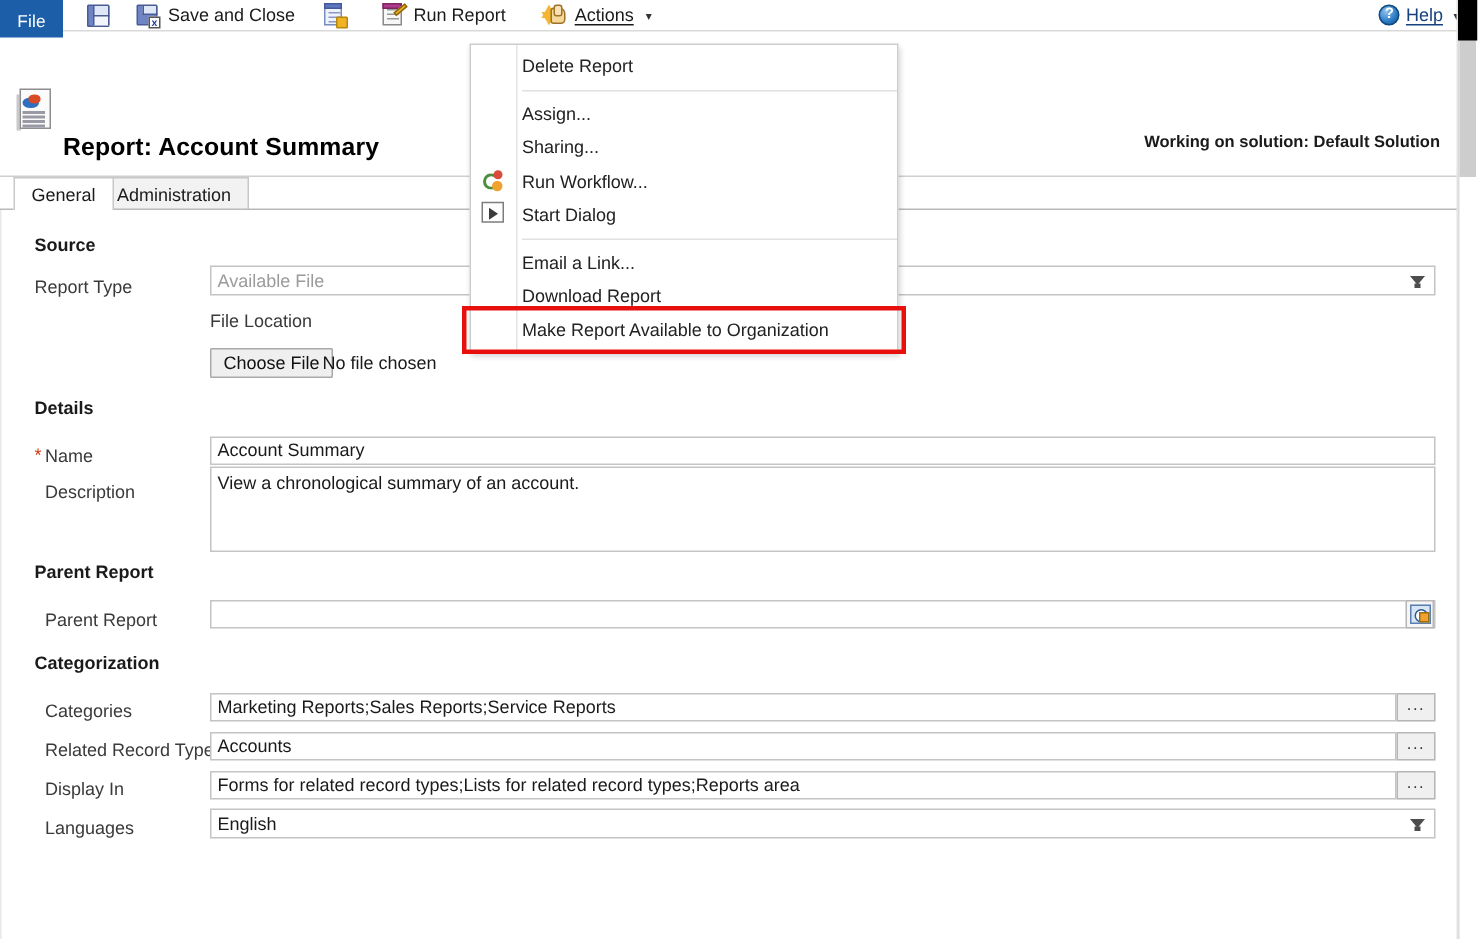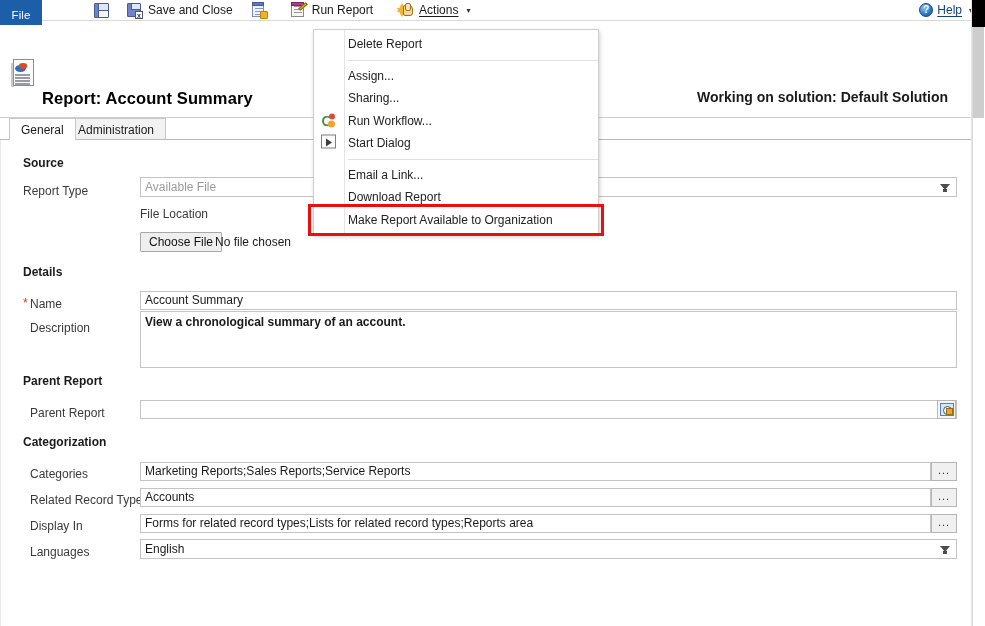--- a/index.html
+++ b/index.html
@@ -13,21 +13,21 @@
     color: #1a1a1a;
   }
 
   #app { position: relative; width: 985px; height: 626px; background:#fff; }
 
   
   .cmdbar {
     position: absolute; top: 0; left: 0; width: 985px; height: 21px;
     background: #ffffff;
     border-bottom: 1px solid #d9d9d9;
-    display: flex; align-items: center; gap: 36px;
+    display: flex; align-items: center;
   }
   .file-tab {
     width: 42px; height: 29px;
     background: #1c5ea8;
     color: #ffffff;
     font-size: 11.5px;
     display: flex; align-items: flex-end; justify-content: center;
     padding-bottom: 4px;
     letter-spacing: .1px;
   }
@@ -132,21 +132,21 @@
   .rpt-icon .pg { position:absolute; left:2px; top:0; width:21px; height:27px; background:#fbfbfb; border:1px solid #8e8e8e; }
   .rpt-icon .ln { position:absolute; left:4px; width:15px; height:1.5px; background:#9a9aa5; }
   .rpt-icon .pie { position:absolute; left:4px; top:4px; width:12px; height:9px; }
   .rpt-icon .pie .a { position:absolute; left:0; top:2px; width:11px; height:7px; background:#2e6fc0; border-radius:6px/4px; }
   .rpt-icon .pie .b { position:absolute; left:4px; top:0px; width:8px; height:6px; background:#d94a27; border-radius:5px/3px; }
   .rpt-icon .shadow { position:absolute; left:0; top:4px; width:3px; height:24px; background:#c9c9c9; }
   .page-title {
     position:absolute; left:42px; top:60px; font-size:16.5px; font-weight:bold; color:#000000; letter-spacing:.1px;
   }
   .solution-note {
-    position:absolute; right:24px; top:60px; font-size:14px; font-weight:bold; color:#1a1a1a;
+    position:absolute; right:12px; top:60px; font-size:11px; font-weight:bold; color:#1a1a1a;
   }
 
   
   .tabstrip { position:absolute; left:0; top:118px; width:972px; height:22px; }
   .tabstrip:after { content:""; position:absolute; left:0; right:0; bottom:0; height:1px; background:#b9b9b9; }
   .tab {
     position:absolute; top:0; height:22px; padding:0 11px;
     display:flex; align-items:center; font-size:12px; color:#1a1a1a;
     border:1px solid #c8c8c8; border-bottom:none; background:#f2f2f2; cursor:default;
   }
@@ -321,21 +321,21 @@
 
     <div class="fld-label" style="left:29px; top:157px;">
       <span class="req">*</span>
       <span>Name</span>
     </div>
     <div class="txtbox" style="left:139px; top:151px; width:817px;">
       <span>Account Summary</span>
     </div>
 
     <div class="fld-label" style="left:29px; top:181px;">Description</div>
-    <div class="txtarea" style="left:139px; top:171px; width:817px; height:57px;font-weight:bold;">
+    <div class="txtarea" style="left:139px; top:171px; width:817px; height:57px;">
       <span>View a chronological summary of an account.</span>
     </div>
 
     <div class="sec-title" style="top:234px;">Parent Report</div>
 
     <div class="fld-label" style="left:29px; top:266px;">Parent Report</div>
     <div class="txtbox" style="left:139px; top:260px; width:817px;">
       <span></span>
     </div>
     <div class="lookupbtn" style="left:936px; top:260px;">

